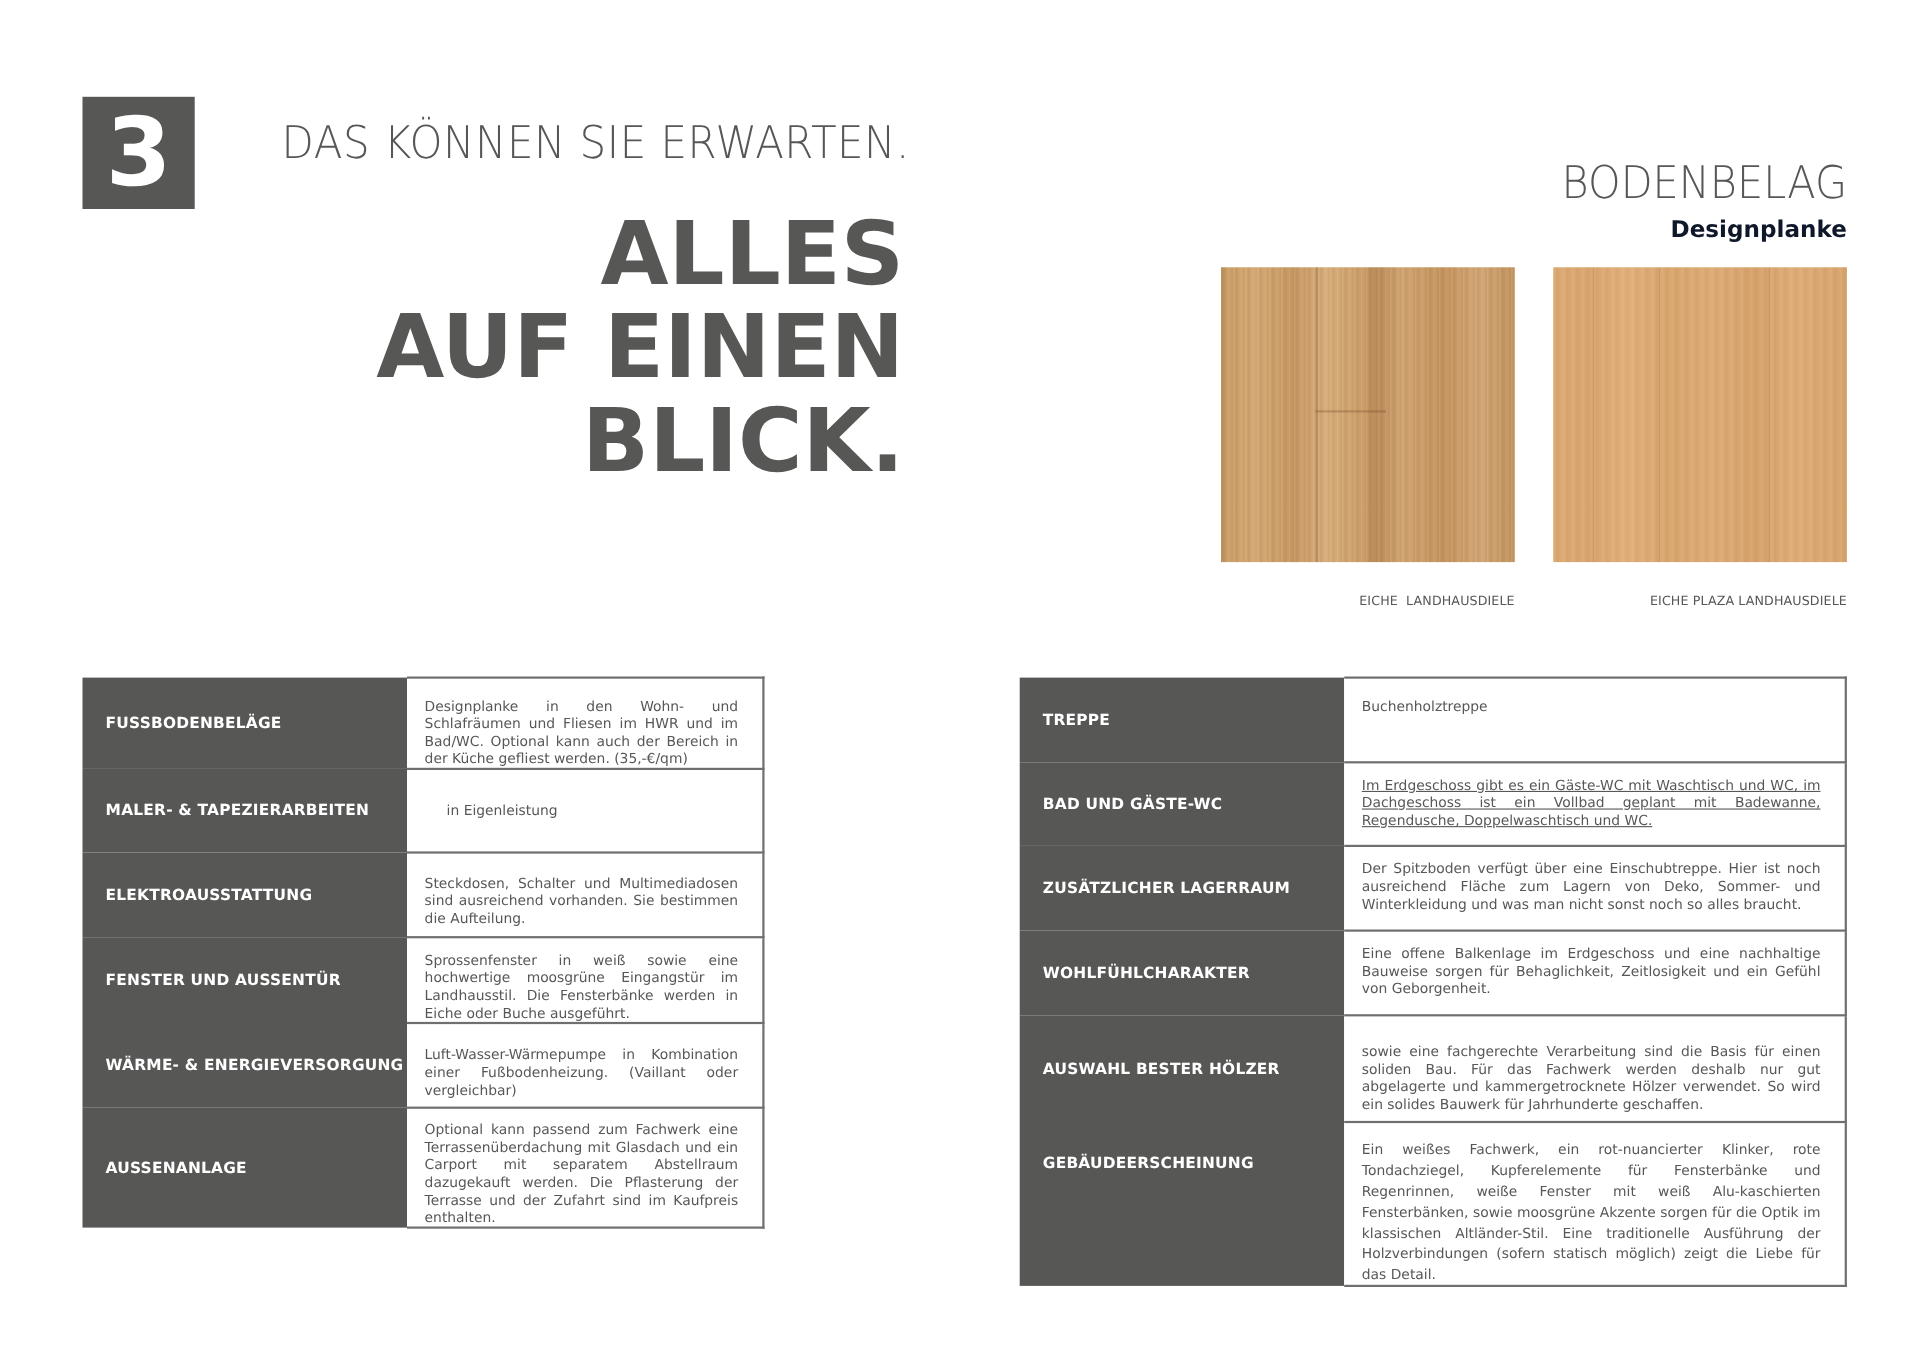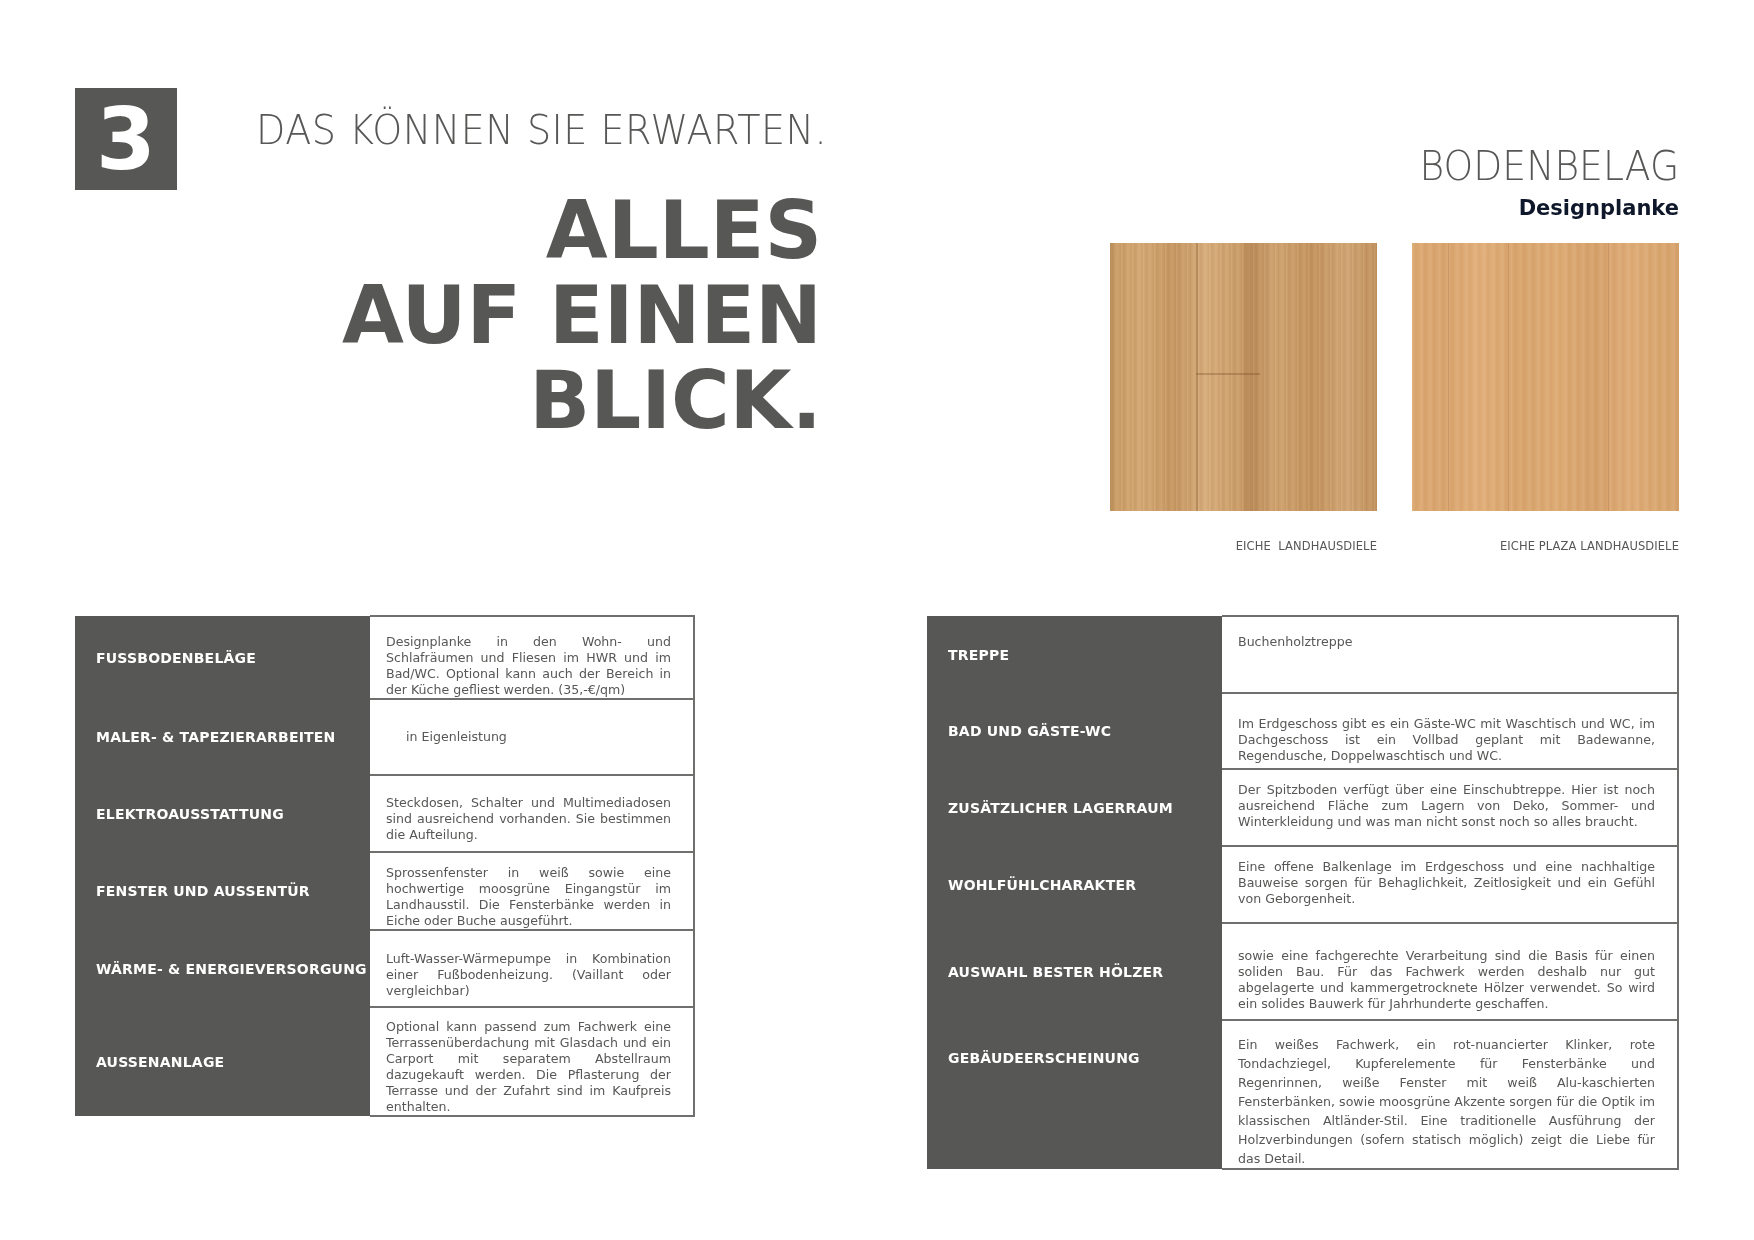--- a/index.html
+++ b/index.html
@@ -153,21 +153,21 @@
   <tbody>
       <tr style="height:77px;">
     <td class="lbl">TREPPE</td>
     <td class="val">
           <div>Buchenholztreppe</div>
         </td>
   </tr>
   <tr style="height:76px;">
     <td class="lbl">BAD UND GÄSTE-WC</td>
     <td class="val">
-          <div style="padding-top:22px;">Im Erdgeschoss gibt es ein Gäste-WC mit Waschtisch und WC, im Dachgeschoss ist ein Vollbad geplant mit Badewanne, Regendusche, Doppelwaschtisch und WC.</div>
+          <div style="padding-top:12px;text-decoration:underline;">Im Erdgeschoss gibt es ein Gäste-WC mit Waschtisch und WC, im Dachgeschoss ist ein Vollbad geplant mit Badewanne, Regendusche, Doppelwaschtisch und WC.</div>
         </td>
   </tr>
   <tr style="height:77px;">
     <td class="lbl">ZUSÄTZLICHER LAGERRAUM</td>
     <td class="val">
           <div style="padding-top:12px;">Der Spitzboden verfügt über eine Einschubtreppe. Hier ist noch ausreichend Fläche zum Lagern von Deko, Sommer- und Winterkleidung und was man nicht sonst noch so alles braucht.</div>
         </td>
   </tr>
   <tr style="height:77px;">
     <td class="lbl">WOHLFÜHLCHARAKTER</td>

